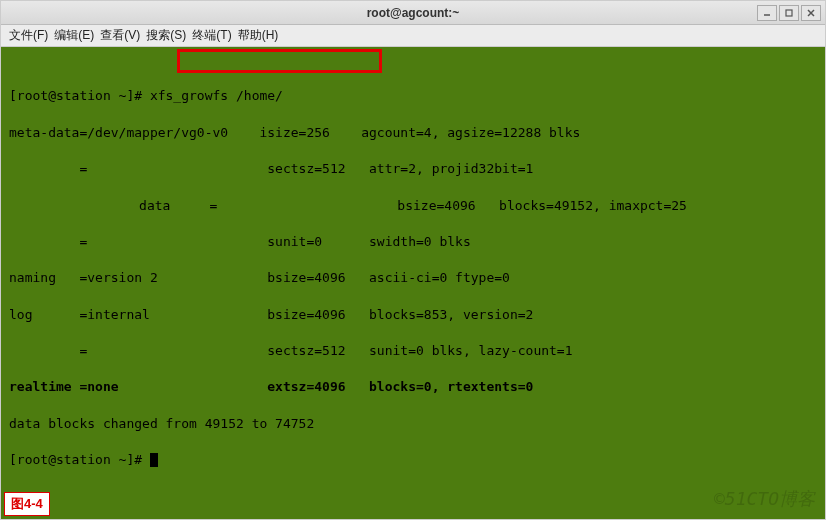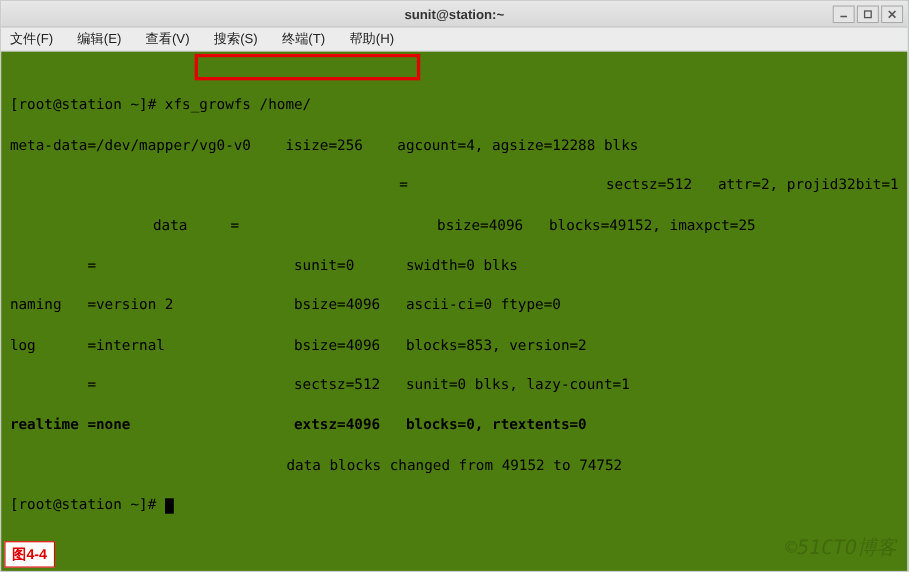--- a/index.html
+++ b/index.html
@@ -25,21 +25,21 @@
     .window-controls { position: absolute; right: 4px; display: flex; gap: 2px; }
     .wbtn { width: 20px; height: 16px; background: #e5e5e5; border: 1px solid #aaa; display: flex; align-items: center; justify-content: center; font-size: 10px; cursor: pointer; }
     .wbtn svg { width: 10px; height: 10px; }
     .menubar {
       height: 22px;
       background: #ececec;
       border-bottom: 1px solid #ccc;
       display: flex;
       align-items: center;
       padding: 0 8px;
-      gap: 22px;
+      gap: 6px;
       font-size: 12px;
       color: #222;
     }
     .menuitem { cursor: pointer; }
     .terminal-area {
       background: #4d7c0f;
       padding: 4px 8px;
       font-family: "DejaVu Sans Mono","Courier New",monospace;
       font-size: 13px;
       line-height: 1.4;
@@ -70,21 +70,21 @@
       color: #d00;
       background: #fff;
       margin-top: 16px;
     }
     .watermark { position: absolute; right: 10px; bottom: 8px; color: rgba(0,0,0,0.15); font-size: 18px; font-style: italic; }
   </style>
 </head>
 <body>
 
 <div class="titlebar">
-  <span class="titlebar-text">sunit@station:~</span>
+  <span class="titlebar-text">root@agcount:~</span>
   <div class="window-controls">
     <div class="wbtn">
         <svg viewBox="0 0 10 10">
           <line x1="2" y1="7" x2="8" y2="7" stroke="#555" stroke-width="1.5"></line>
         </svg>
       </div>
     <div class="wbtn">
         <svg viewBox="0 0 10 10">
           <rect x="2" y="2" width="6" height="6" fill="none" stroke="#555" stroke-width="1.2"></rect>
         </svg>
@@ -104,25 +104,25 @@
   <span class="menuitem">查看(V)</span>
   <span class="menuitem">搜索(S)</span>
   <span class="menuitem">终端(T)</span>
   <span class="menuitem">帮助(H)</span>
 </div>
 
 <div class="terminal-area">
 <div class="highlight-box"></div>
 <span style="display: block;">[root@station ~]# xfs_growfs /home/</span>
 <span style="display: block;">meta-data=/dev/mapper/vg0-v0    isize=256    agcount=4, agsize=12288 blks</span>
-<span style="display: block; text-align: right;">         =                       sectsz=512   attr=2, projid32bit=1</span>
+<span style="display: block;">         =                       sectsz=512   attr=2, projid32bit=1</span>
 <span style="display: block; text-align: center;">data     =                       bsize=4096   blocks=49152, imaxpct=25</span>
 <span style="display: block;">         =                       sunit=0      swidth=0 blks</span>
 <span style="display: block;">naming   =version 2              bsize=4096   ascii-ci=0 ftype=0</span>
 <span style="display: block;">log      =internal               bsize=4096   blocks=853, version=2</span>
 <span style="display: block;">         =                       sectsz=512   sunit=0 blks, lazy-count=1</span>
 <span style="display: block; font-weight: bold;">realtime =none                   extsz=4096   blocks=0, rtextents=0</span>
-<span style="display: block; text-align: center;">data blocks changed from 49152 to 74752</span>
+<span style="display: block;">data blocks changed from 49152 to 74752</span>
 <span>[root@station ~]# </span><span class="cursor-block"></span>
 <div class="watermark">©51CTO博客</div>
 </div>
 
 <div class="caption-box">图4-4</div>
 
 </body></html>

